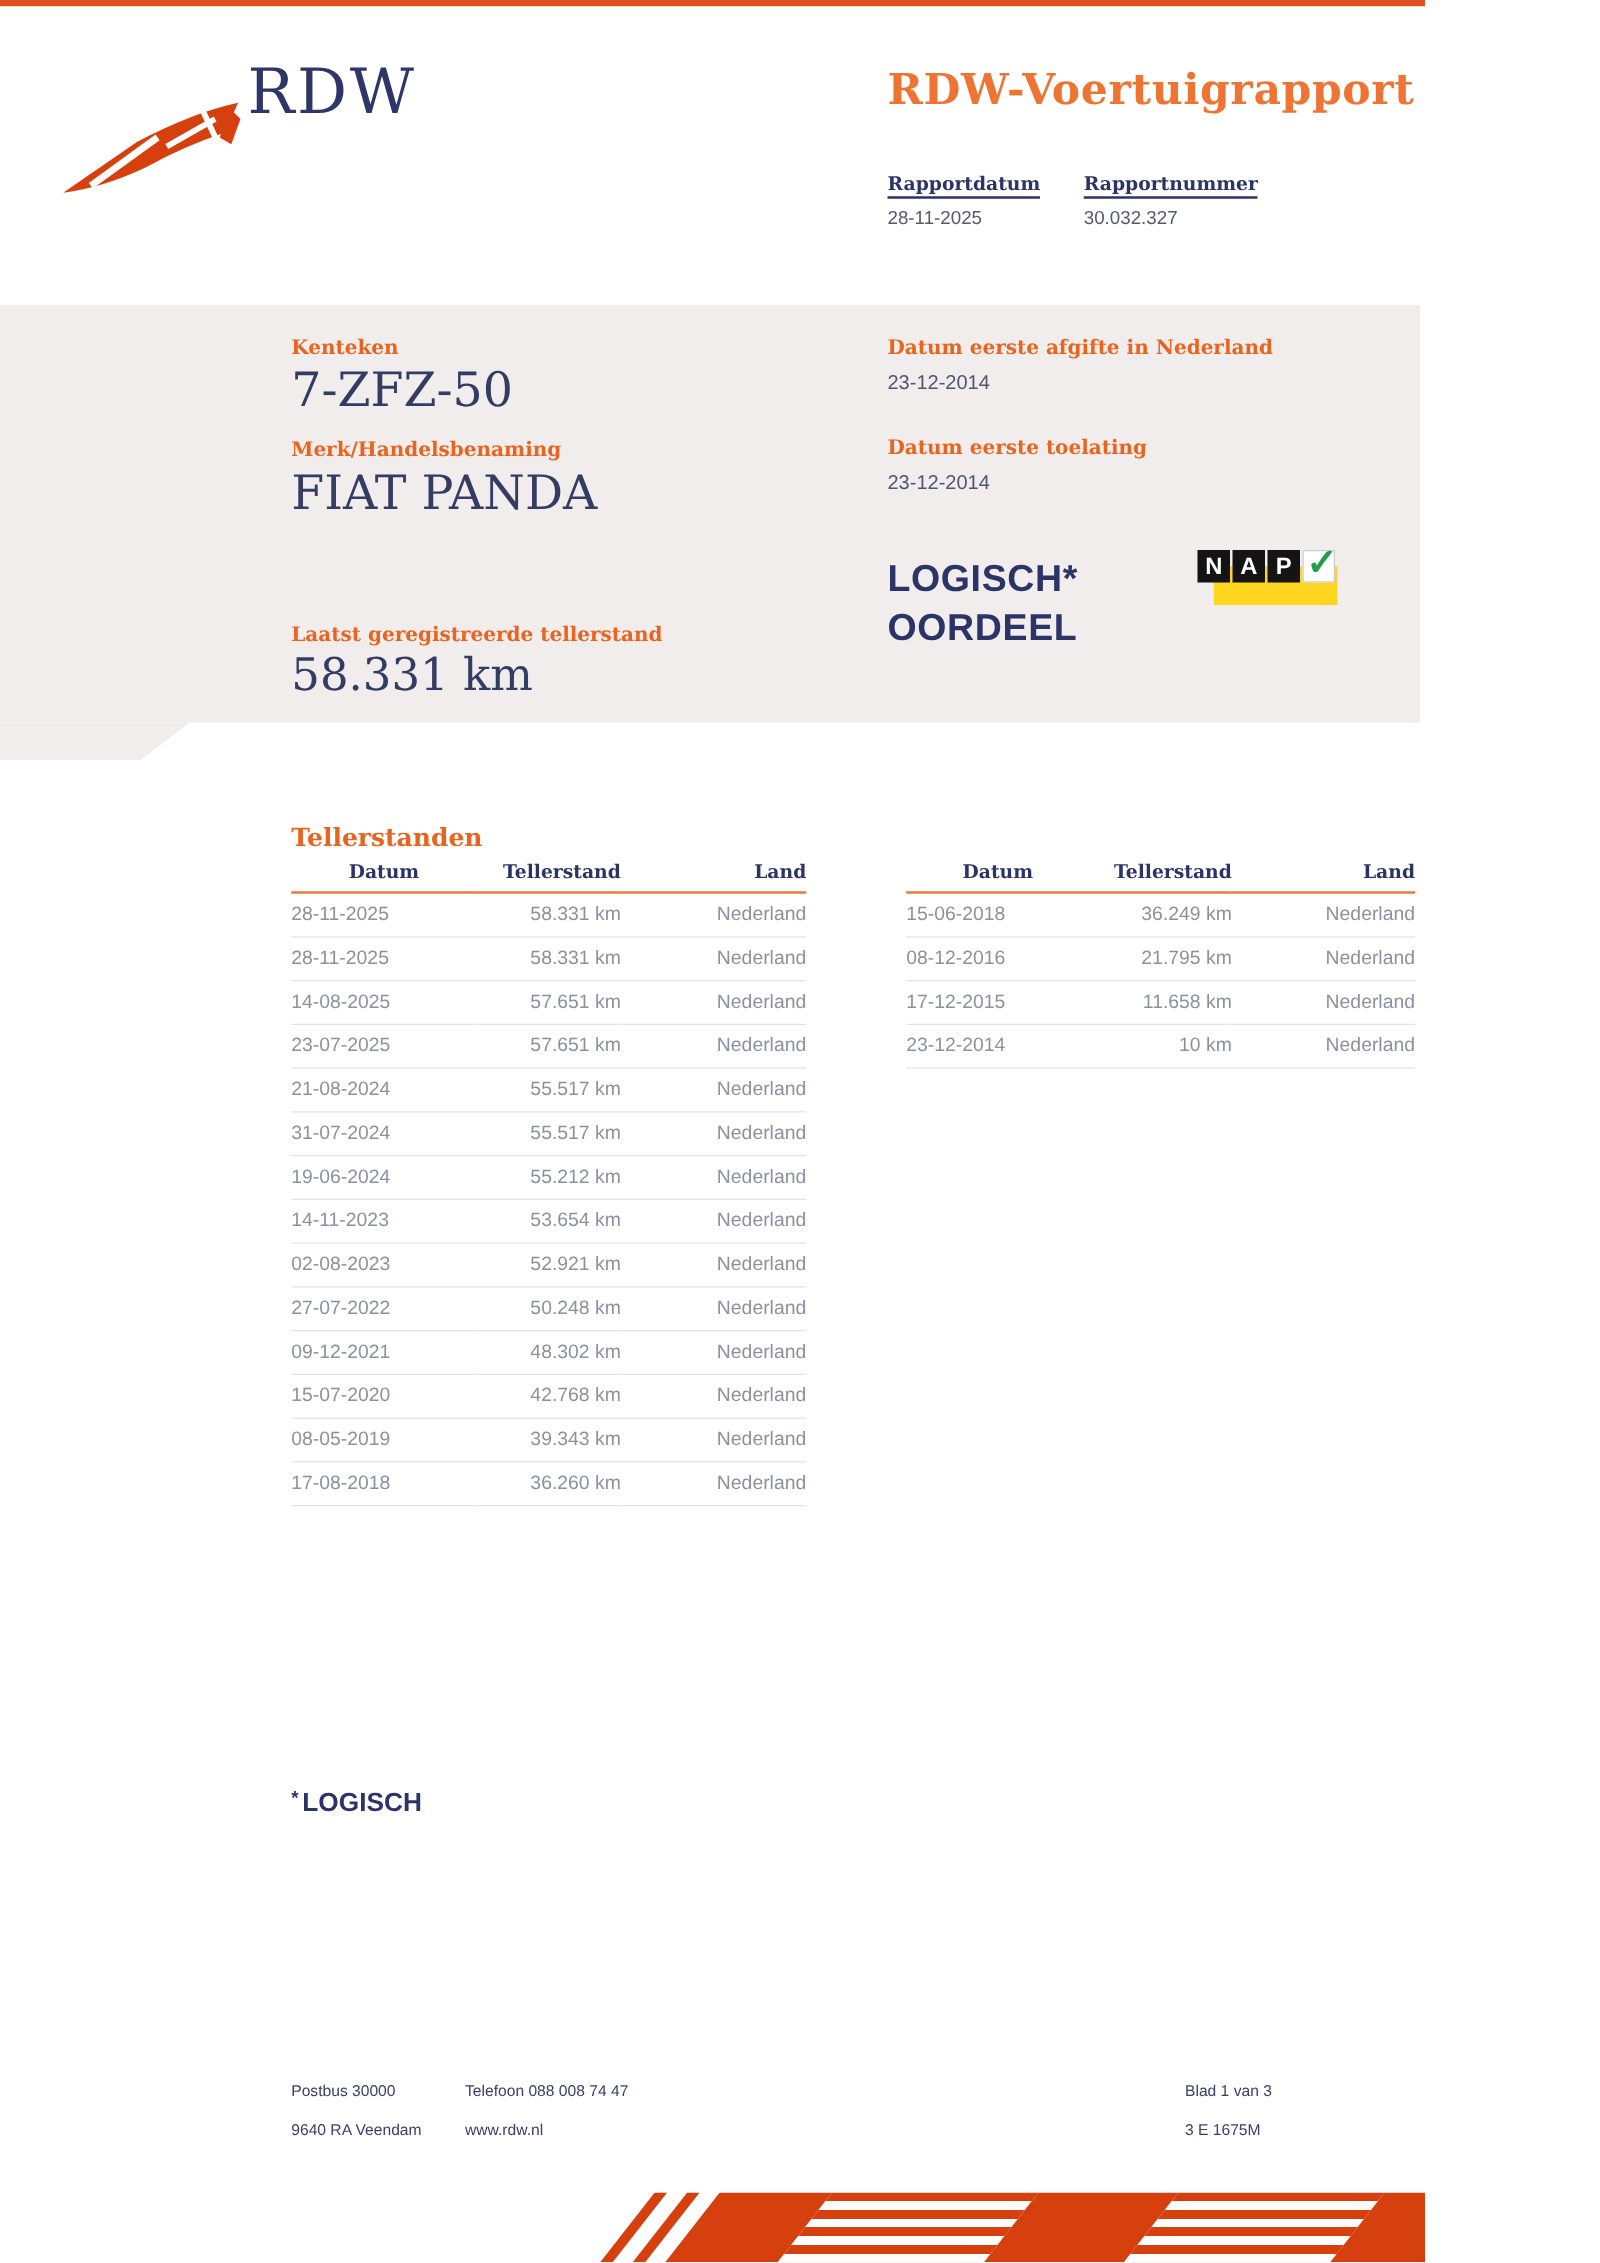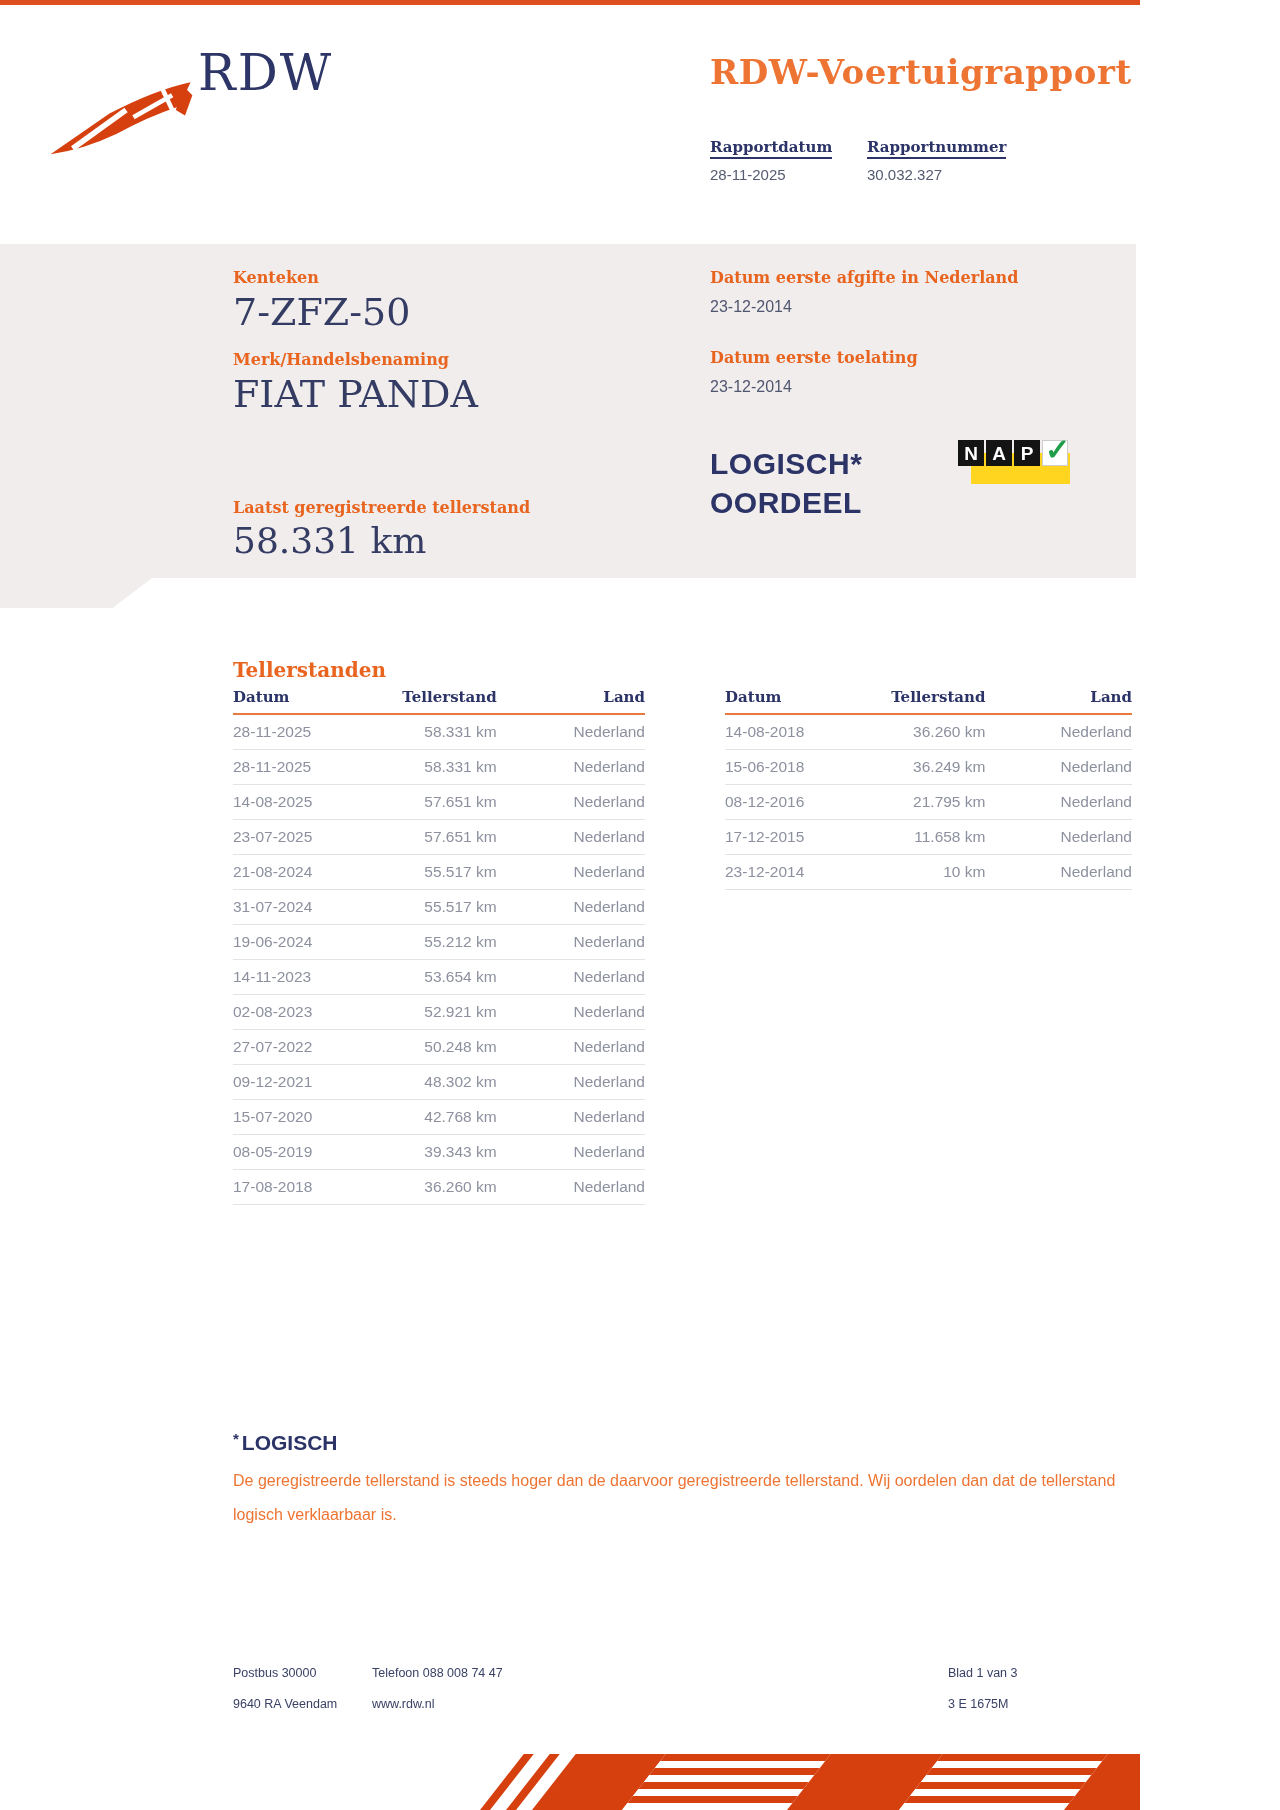--- a/index.html
+++ b/index.html
@@ -69,21 +69,21 @@
     border:1px solid #cccccc;}
   .nap-check{position:absolute;left:2px;top:-9px;color:var(--nap-green);font-size:30px;font-weight:700;}
 
   
   .section-title{position:absolute;left:233px;top:658px;font-family:"DejaVu Serif",serif;
     font-size:20px;font-weight:700;color:var(--accent-orange);}
   .odo-table{position:absolute;top:684px;border-collapse:collapse;table-layout:fixed;}
   .odo-table.left{left:233px;width:412px;}
   .odo-table.right{left:725px;width:407px;}
   .odo-table th{font-family:"DejaVu Serif",serif;font-size:15px;font-weight:700;color:var(--navy);
-    text-align:left;padding:4px 0 7px 0;border-bottom:2px solid var(--rule-orange);}
+    text-align:center;padding:4px 0 7px 0;border-bottom:2px solid var(--rule-orange);}
   .odo-table th.c2,.odo-table td.c2{text-align:right;}
   .odo-table th.c3,.odo-table td.c3{text-align:right;}
   .odo-table col.c1{width:36%;}
   .odo-table col.c2{width:28%;}
   .odo-table col.c3{width:36%;}
   .odo-table td{font-size:15.5px;color:var(--table-text);height:35px;border-bottom:1px solid var(--row-line);
     padding:0;vertical-align:middle;}
 
   
   .exp-heading{position:absolute;left:233px;top:1430px;font-size:21px;font-weight:700;color:var(--navy);}
@@ -255,25 +255,20 @@
       </colgroup>
     <thead>
       <tr>
         <th class="c1">Datum</th>
         <th class="c2">Tellerstand</th>
         <th class="c3">Land</th>
       </tr>
     </thead>
     <tbody>
         <tr>
-          <td class="c1">14-08-2018</td>
-          <td class="c2">36.260 km</td>
-          <td class="c3">Nederland</td>
-        </tr>
-        <tr>
           <td class="c1">15-06-2018</td>
           <td class="c2">36.249 km</td>
           <td class="c3">Nederland</td>
         </tr>
         <tr>
           <td class="c1">08-12-2016</td>
           <td class="c2">21.795 km</td>
           <td class="c3">Nederland</td>
         </tr>
         <tr>
@@ -285,21 +280,20 @@
           <td class="c1">23-12-2014</td>
           <td class="c2">10 km</td>
           <td class="c3">Nederland</td>
         </tr>
       </tbody>
   </table>
 
   <div class="exp-heading">
     <span class="star">*</span><span>LOGISCH</span>
   </div>
-  <p class="exp-body">De geregistreerde tellerstand is steeds hoger dan de daarvoor geregistreerde tellerstand. Wij oordelen dan dat de tellerstand logisch verklaarbaar is.</p>
 
   <div class="footer-text footer-col1">
     <div>Postbus 30000</div>
     <div>9640 RA Veendam</div>
   </div>
   <div class="footer-text footer-col2">
     <div>Telefoon 088 008 74 47</div>
     <div>www.rdw.nl</div>
   </div>
   <div class="footer-text footer-right">

